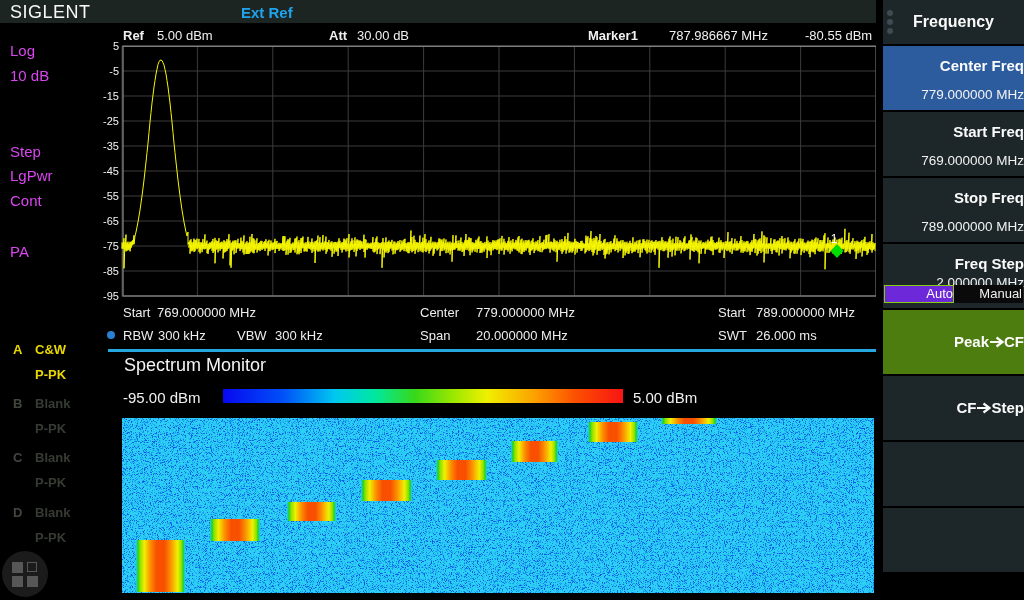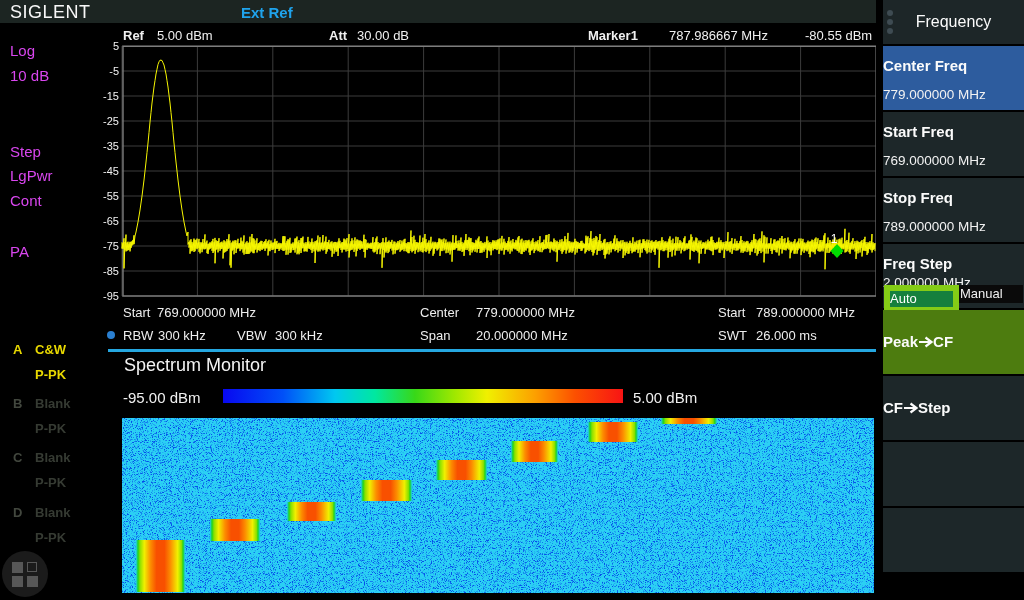--- a/index.html
+++ b/index.html
@@ -13,28 +13,28 @@
 #chart{position:absolute;left:121px;top:45px}
 #wf{position:absolute;left:122px;top:418px}
 #blueline{position:absolute;left:108px;top:349px;width:768px;height:3px;background:#25a7e0}
 #specmon{position:absolute;left:124px;top:355px;font-size:18px;color:#f4f4f4}
 #leg1{position:absolute;left:123px;top:389px;font-size:15px;color:#f0f0f0}
 #leg2{position:absolute;left:633px;top:389px;font-size:15px;color:#f0f0f0}
 #gbar{position:absolute;left:223px;top:389px;width:400px;height:14px;
   background:linear-gradient(90deg,#0808f0 0%,#0050f8 15%,#00c8f0 28%,#00e8a0 38%,#38d818 48%,#a0e800 58%,#f0f000 66%,#fca000 78%,#fc5000 88%,#f81414 100%)}
 #side{position:absolute;left:876px;top:0;width:148px;height:600px;background:#000}
 #stitle{position:absolute;left:7px;top:0;width:141px;height:44px;background:#1d2628}
-#stitle span{position:absolute;left:0;right:0;top:13px;text-align:center;font-size:16px;font-weight:normal;color:#fbfbfb}
+#stitle span{position:absolute;left:0;right:0;top:13px;text-align:center;font-size:16px;font-weight:bold;color:#fbfbfb}
 .dot{position:absolute;left:11px;width:6px;height:6px;border-radius:3px;background:#3e4b52}
-.btn{position:absolute;left:7px;width:141px;height:64px;text-align:left}
+.btn{position:absolute;left:7px;width:141px;height:64px;text-align:right}
 .bt1{margin-top:11px;font-size:15px;font-weight:bold;color:#fbfbfb}
 .bt2{margin-top:13px;font-size:13.5px;color:#f2f2f2}
 .bt3{margin-top:23px;font-size:15px;font-weight:bold;color:#fbfbfb}
 .tgl{position:absolute;left:1px;top:41px;width:139px;height:18px;display:flex}
-.auto{width:68px;height:16px;background:#15803d;border:6px solid #84cc16;color:#fff;font-size:13px;line-height:16px}
+.auto{width:68px;height:16px;background:#6d28d9;border:1px solid #84cc16;color:#fff;font-size:13px;line-height:16px}
 .man{width:67px;height:16px;background:#0a0a0a;border:1px solid #0a0a0a;color:#f0f0f0;font-size:13px;line-height:16px}
 #local{position:absolute;left:7px;top:576px;width:141px;height:24px;background:#161d1d;
   text-align:center;font-size:16px;color:#f5f5f5;line-height:23px}
 #homeicon{position:absolute;left:2px;top:551px;width:46px;height:46px;border-radius:23px;background:#1b1b1b}
 </style></head><body>
 <div id="scr">
   <div id="topbar"></div>
   <div id="logo">SIGLENT</div>
   <div id="extref">Ext Ref</div>
 

